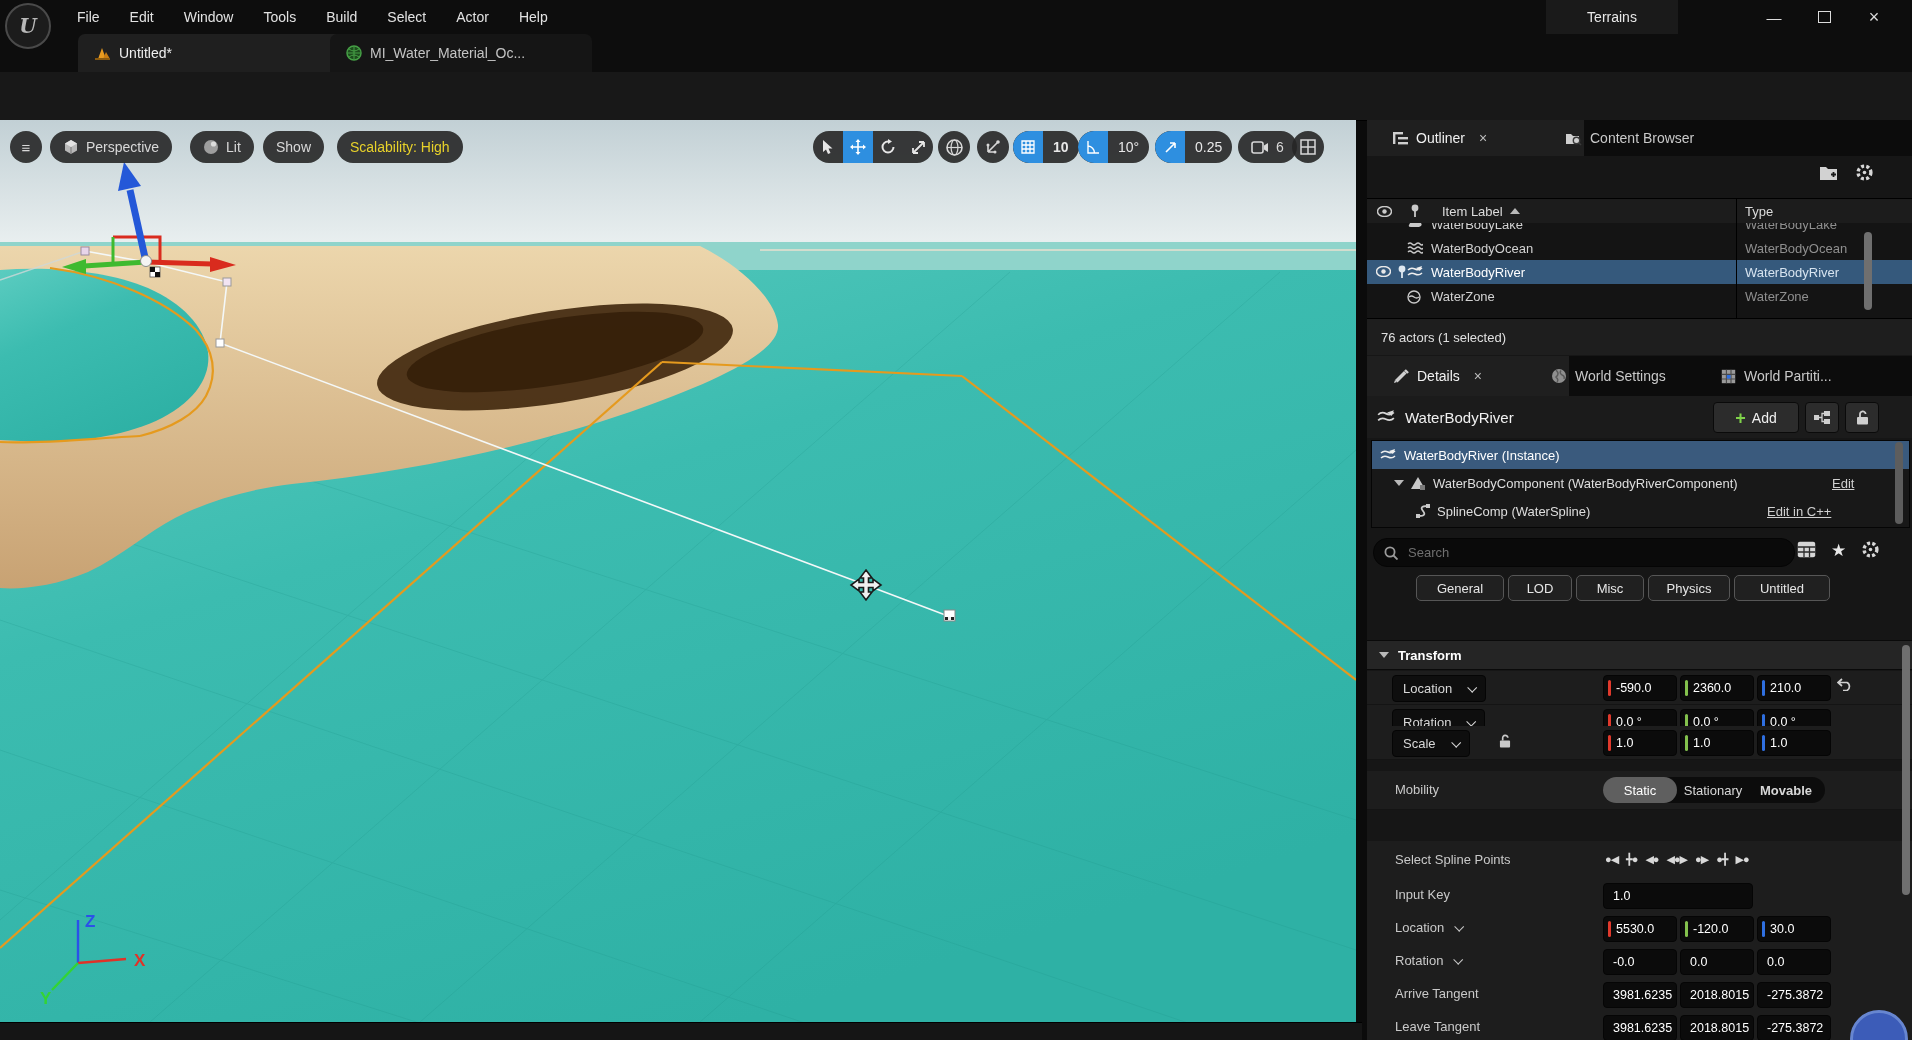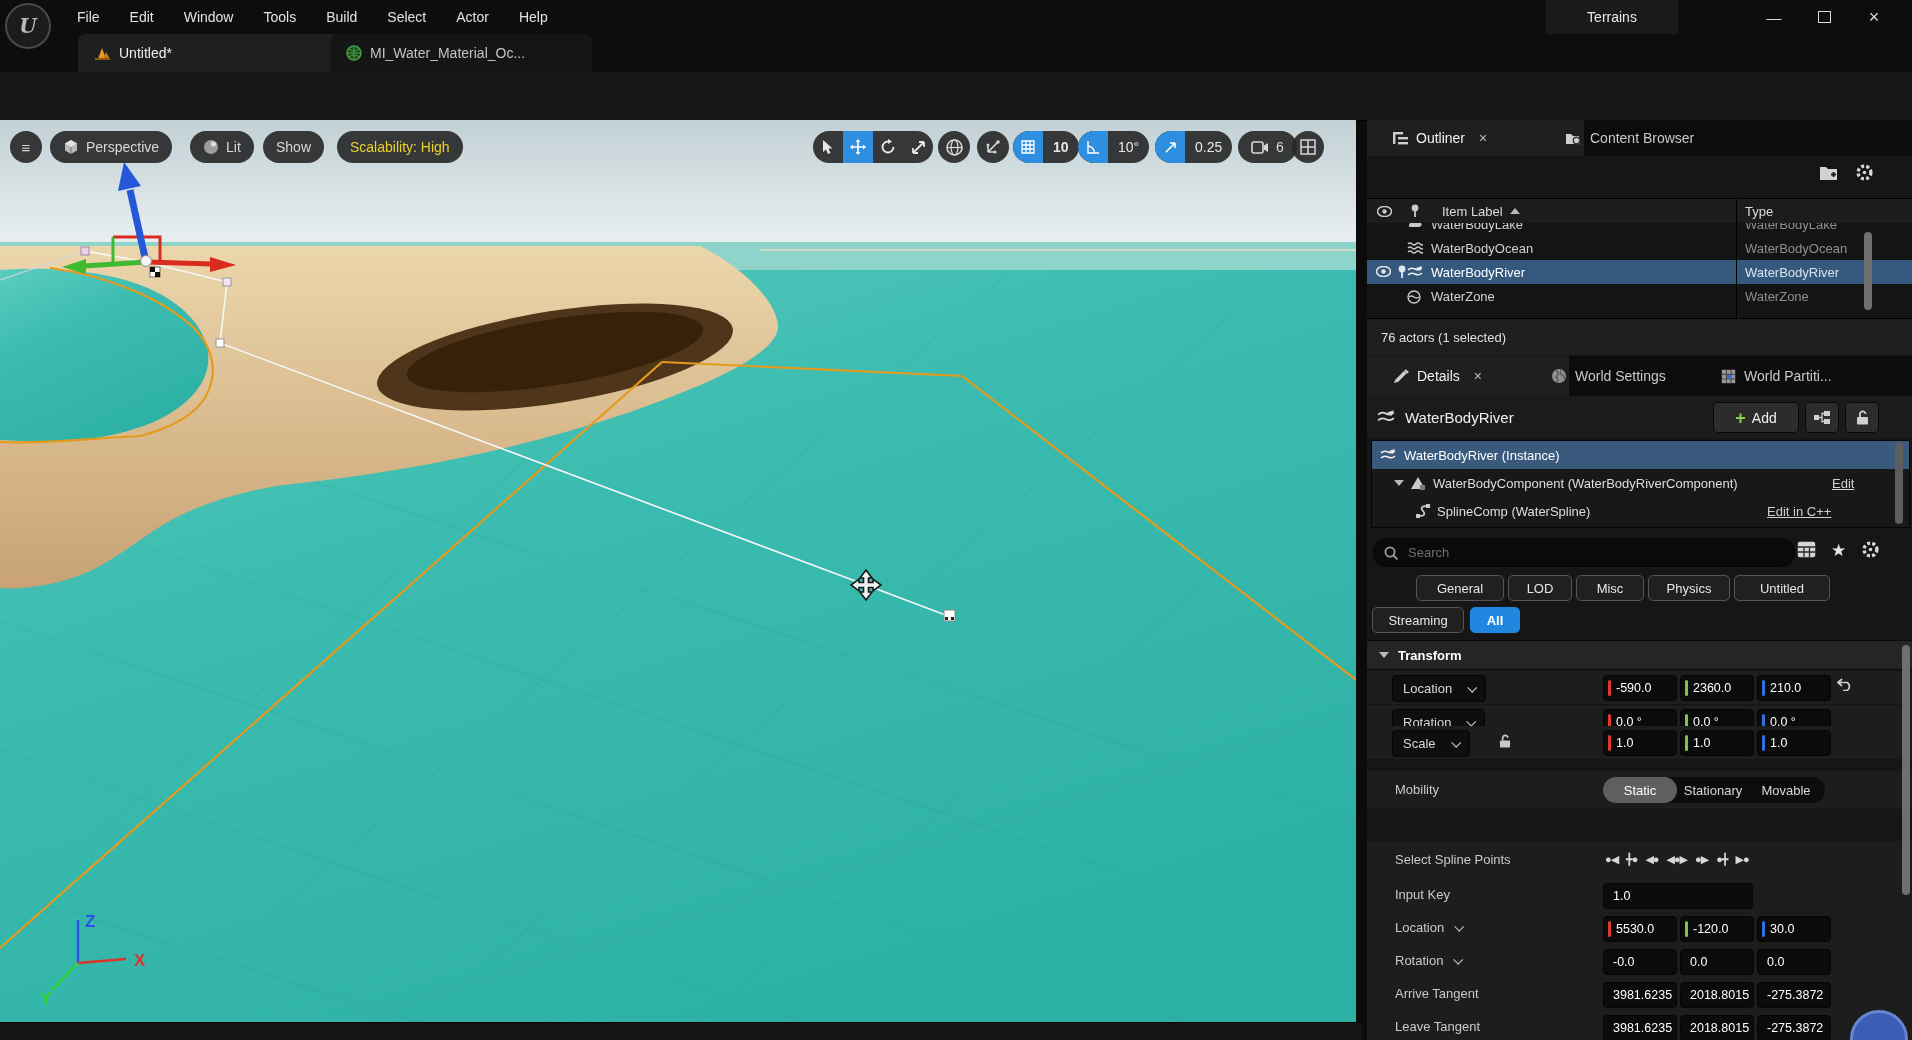--- a/index.html
+++ b/index.html
@@ -666,24 +666,20 @@
     </svg>
   </div>
 
   <div class="abs" style="left:5px;top:455px;width:540px;height:14px;margin-left:44px;">
     <span class="cat-pill" style="left:0;width:86px;padding:0;">General</span>
     <span class="cat-pill" style="left:92px;width:62px;padding:0;">LOD</span>
     <span class="cat-pill" style="left:160px;width:66px;padding:0;">Misc</span>
     <span class="cat-pill" style="left:232px;width:80px;padding:0;">Physics</span>
     <span class="cat-pill" style="left:318px;width:94px;padding:0;">Untitled</span>
   </div>
-  <div class="abs" style="left:5px;top:487px;width:540px;height:24px;">
-    <span class="cat-pill" style="left:0;width:90px;padding:0;">Streaming</span>
-    <span class="cat-pill active" style="left:98px;width:48px;padding:0;">All</span>
-  </div>
 
   <div class="sec-header" style="top:520px;">
     <span class="tri-down"></span>
     <span>Transform</span>
   </div>
 
   <div class="prow" style="top:551px;">
     <div class="pdrop">
       <span>Location</span>
         <span class="chev"></span>
@@ -755,21 +751,21 @@
           <span class="val">1.0</span>
         </div>
     </div>
   </div>
 
   <div class="prow" style="top:651px;height:38px;">
     <span class="plabel" style="top:11px;">Mobility</span>
     <div class="seg-ctl" style="top:6px;">
       <span class="seg sel" style="width:74px;">Static</span>
       <span class="seg" style="width:72px;">Stationary</span>
-      <span class="seg" style="width:74px;">Movable</span>
+      <span class="seg" style="width:74px;font-weight:bold;">Movable</span>
     </div>
   </div>
 
 
   <div class="prow" style="top:721px;height:38px;">
     <span class="plabel" style="top:11px;">Select Spline Points</span>
     <div class="spline-icons" style="top:12px;">
       <span>●◀</span>
       <span>╋●</span>
       <span>◀●</span>

